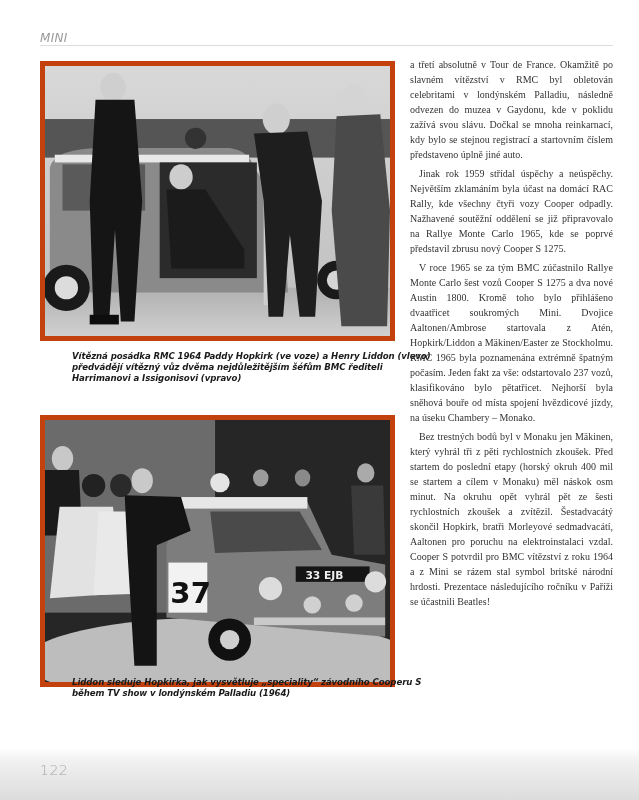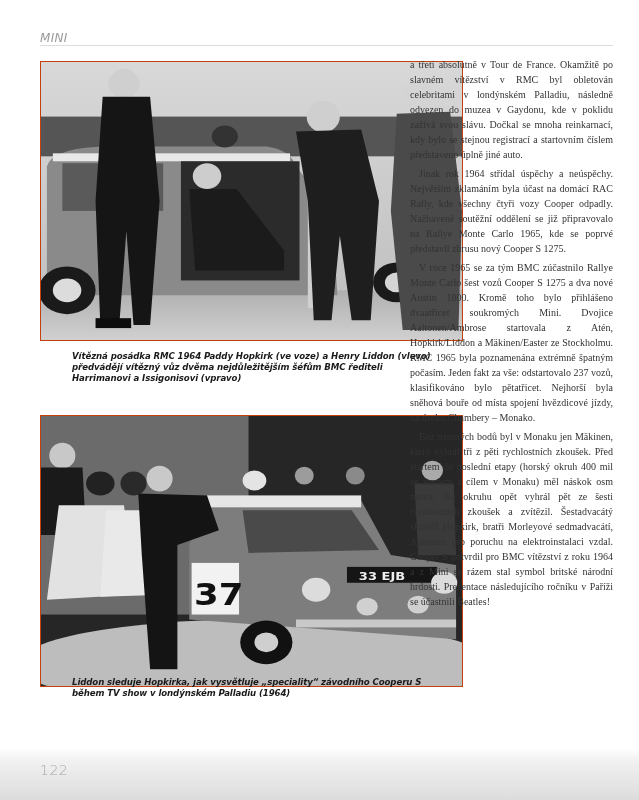--- a/index.html
+++ b/index.html
@@ -9,22 +9,22 @@
   .running-head {
     position: absolute; left: 40px; top: 28px; width: 573px; height: 18px;
     border-bottom: 1px solid #dcdcdc;
   }
   .running-head span {
     font-family: "DejaVu Sans", sans-serif; font-style: italic; font-size: 12px;
     color: #9a9a9a; letter-spacing: 0.3px; position: absolute; left: 0; top: 3px;
   }
 
   .photo {
-    position: absolute; left: 40px; width: 423px; overflow: hidden;
-    border: 1px solid #c2410c; background: #ef4444;
+    position: absolute; left: 40px; width: 355px; overflow: hidden;
+    border: 5px solid #c2410c; background: #ef4444;
   }
   .photo svg { display: block; width: 100%; height: 100%; }
   #photo1 { top: 61px; height: 280px; }
   #photo2 { top: 415px; height: 272px; }
 
   .caption {
     position: absolute; left: 40px; width: 360px;
     font-family: "DejaVu Sans", sans-serif; font-style: italic; font-weight: bold;
     font-size: 8.6px; line-height: 11.2px; color: #1a1a1a; letter-spacing: -0.1px; margin-left: 32px;
   }
@@ -149,20 +149,20 @@
       <path d="M315 68 L348 68 L350 140 L318 140 Z" fill="#3a3a3a"></path>
       <circle cx="180" cy="65" r="10" fill="#e4e4e4"></circle>
     </g>
   </svg>
 </div>
 
 <div class="caption" id="caption2">Liddon sleduje Hopkirka, jak vysvětluje „speciality“ závodního Cooperu S během TV show v londýnském Palladiu (1964)</div>
 
 <div class="text-col">
   <p>a třetí absolutně v Tour de France. Okamžitě po slavném vítězství v RMC byl obletován celebritami v londýnském Palladiu, následně odvezen do muzea v Gaydonu, kde v poklidu zažívá svou slávu. Dočkal se mnoha reinkarnací, kdy bylo se stejnou registrací a startovním číslem představeno úplně jiné auto.</p>
-  <p>Jinak rok 1964 střídal úspěchy a neúspěchy. Největším zklamáním byla účast na domácí RAC Rally, kde všechny čtyři vozy Cooper odpadly. Nažhavené soutěžní oddělení se již připravovalo na Rallye Monte Carlo 1965, kde se poprvé představil zbrusu nový Cooper S 1275.</p>
+  <p>Jinak rok 1959 střídal úspěchy a neúspěchy. Největším zklamáním byla účast na domácí RAC Rally, kde všechny čtyři vozy Cooper odpadly. Nažhavené soutěžní oddělení se již připravovalo na Rallye Monte Carlo 1965, kde se poprvé představil zbrusu nový Cooper S 1275.</p>
   <p>V roce 1965 se za tým BMC zúčastnilo Rallye Monte Carlo šest vozů Cooper S 1275 a dva nové Austin 1800. Kromě toho bylo při­hlášeno dvaatřicet soukromých Mini. Dvojice Aaltonen/Ambrose startovala z Atén, Hopkirk/Liddon a Mäkinen/Easter ze Stockholmu. RMC 1965 byla poznamenána ex­trémně špatným počasím. Jeden fakt za vše: odstartovalo 237 vozů, klasifikováno bylo pětatřicet. Nej­horší byla sněhová bouře od místa spojení hvězdicové jízdy, na úseku Chambery – Monako.</p>
   <p>Bez trestných bodů byl v Monaku jen Mäkinen, který vyhrál tři z pěti rychlostních zkoušek. Před startem do poslední etapy (horský okruh 400 mil se startem a cílem v Monaku) měl náskok osm minut. Na okruhu opět vyhrál pět ze šesti rychlostních zkoušek a zvítězil. Šestadvacátý skončil Hopkirk, bratři Morleyové sedmadvacátí, Aaltonen pro poruchu na elektroinstalaci vzdal. Cooper S potvrdil pro BMC vítězství z roku 1964 a z Mini se rázem stal symbol britské národní hrdosti. Prezentace následujícího ročníku v Paříži se účastnili Beatles!</p>
 </div>
 
 <div class="footer">
   <span class="page-number">122</span>
 </div>
 
 </body></html>

